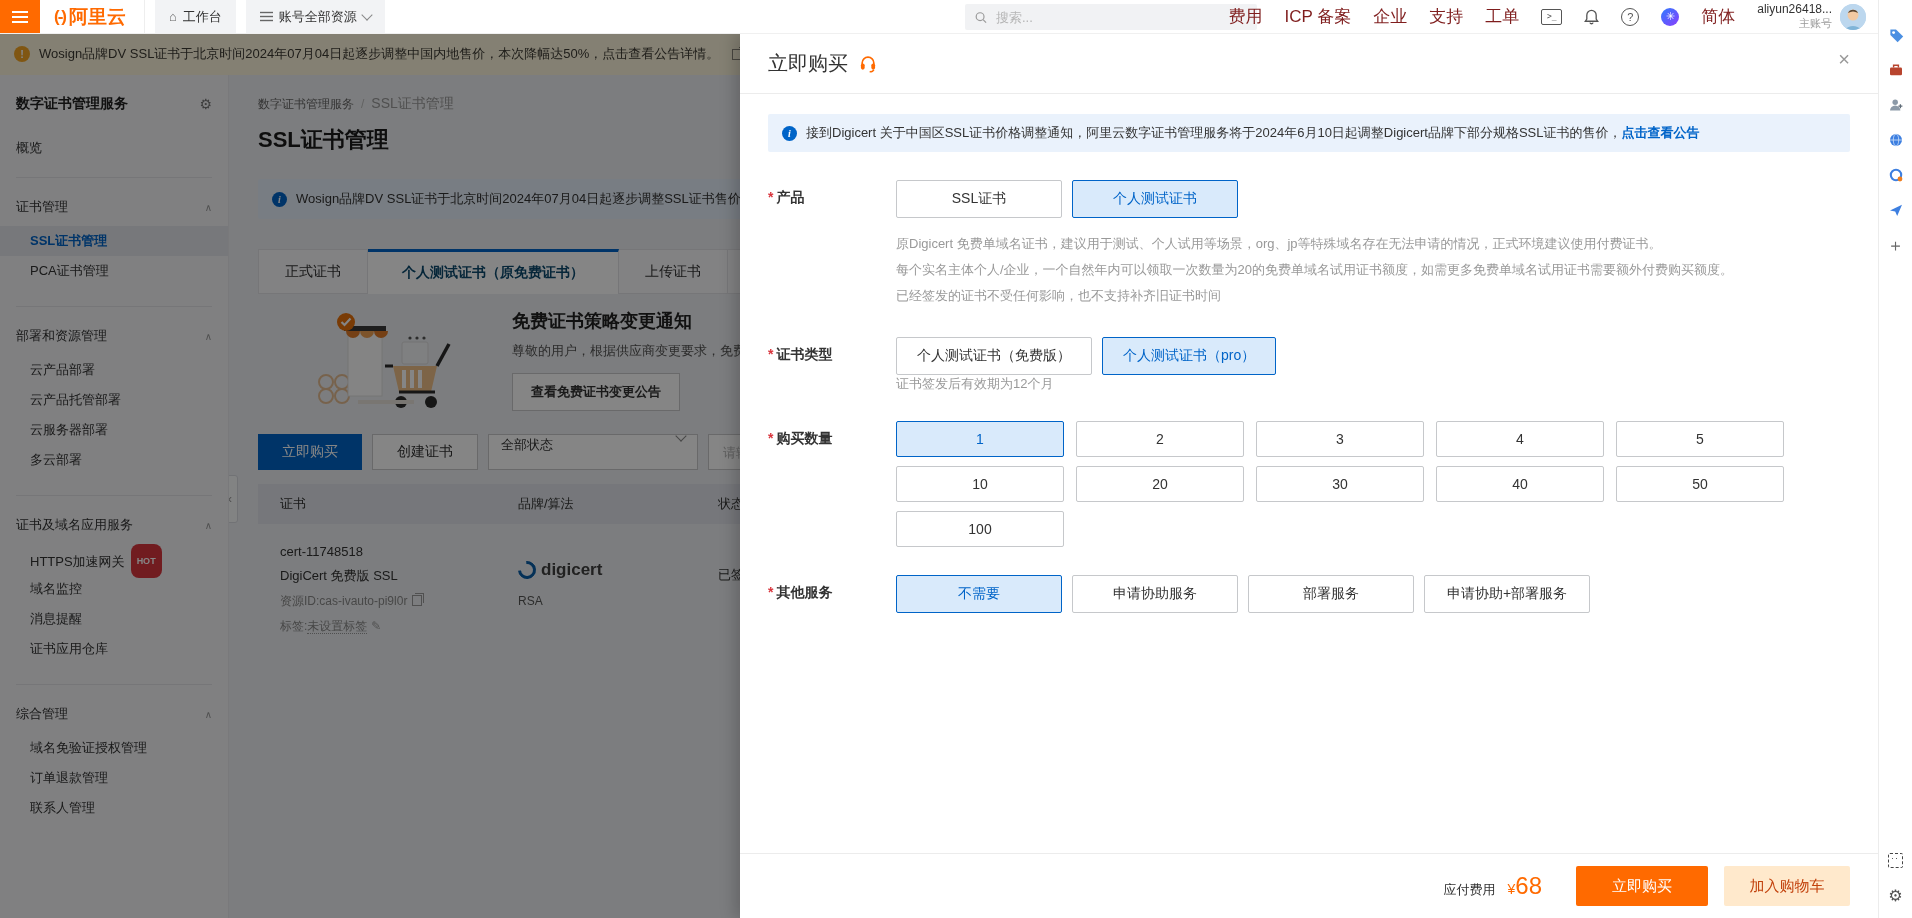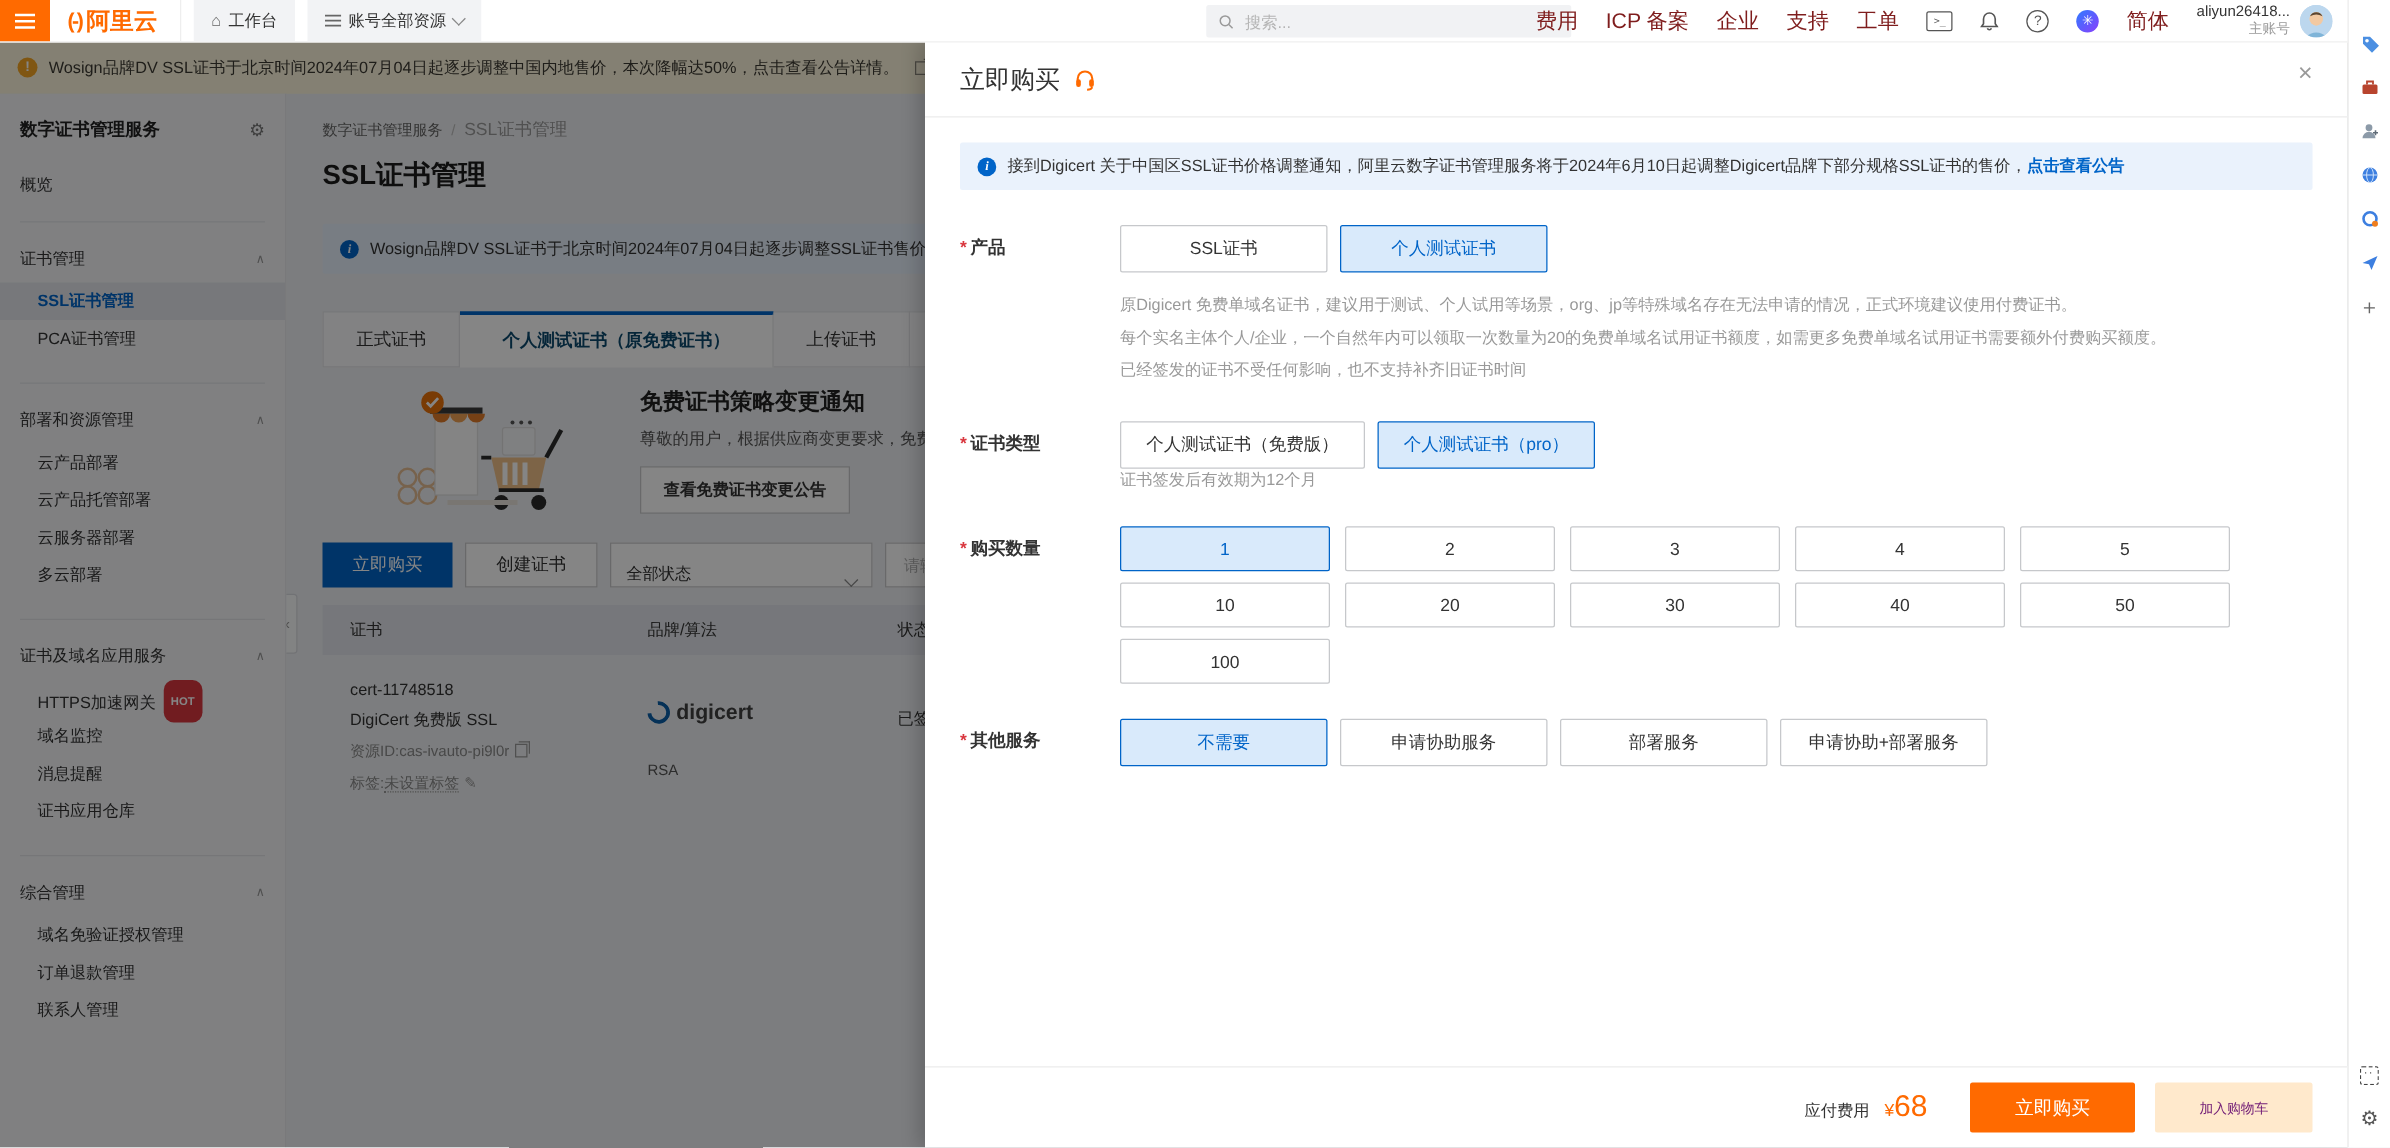--- a/index.html
+++ b/index.html
@@ -83,21 +83,21 @@
   .notice{display:flex;align-items:center;padding:14px 0 16px 40px;gap:44px}
   .pol-title{font-size:18px;font-weight:bold;color:#222}
   .pol-desc{margin-top:9px;font-size:13px;color:#555;white-space:nowrap}
   .pol-btn{margin-top:13px;display:inline-block;background:#fff;border:1px solid #c9cacc;
            padding:9px 18px;font-size:13px;font-weight:bold;color:#333;cursor:pointer}
   .tbar{display:flex;gap:10px;margin-top:6px}
   .btn-pri{background:#0064c8;color:#fff;border:none;height:36px;padding:0 24px;font-size:14px;cursor:pointer}
   .btn-def{background:#fff;border:1px solid #c9cacc;height:36px;padding:0 24px;font-size:14px;
            color:#333;cursor:pointer}
   .sel-box{width:210px;height:36px;background:#fff;border:1px solid #c9cacc;display:flex;
-           align-items:flex-end;justify-content:space-between;padding:1px 12px;font-size:13px;color:#333;
+           align-items:flex-start;justify-content:space-between;padding:1px 12px;font-size:13px;color:#333;
            box-sizing:border-box;cursor:pointer}
   .inp-box{width:210px;height:36px;background:#fff;border:1px solid #c9cacc;display:flex;
            align-items:center;padding:0 12px;box-sizing:border-box}
   .inp-box input{border:none;outline:none;font-size:13px;width:100%}
   .inp-box input::placeholder{color:#b5b5b5}
   .thead{margin-top:14px;width:1620px;height:40px;background:#e2e5eb;display:flex;align-items:center;
          font-size:13px;color:#333}
   .th1{flex:0 0 238px;padding-left:22px}
   .th2{flex:0 0 200px}
   .th3{flex:1}
@@ -109,21 +109,21 @@
   .meta{color:#8a8a8a;font-size:12px}
   .taglink{border-bottom:1px dotted #999;cursor:pointer}
   .cic{display:inline-block;width:8px;height:9px;border:1px solid #999;position:relative;
        margin-left:5px;vertical-align:-1px;cursor:pointer}
   .cic::after{content:"";position:absolute;left:2px;top:-3px;width:8px;height:9px;
               border-top:1px solid #999;border-right:1px solid #999}
   .edit-ic{color:#999;margin-left:4px;cursor:pointer;font-size:12px}
   .dc{display:flex;align-items:center;gap:5px;color:#404040;font-weight:bold;font-size:17px}
   .dc-mark{width:12px;height:12px;border:3px solid #0a5ea8;border-radius:50%;
            border-left-color:transparent;transform:rotate(40deg)}
-  .alg{margin-top:29px;font-size:12px;color:#555}
+  .alg{margin-top:14px;font-size:12px;color:#555}
   .handle{position:absolute;left:-6px;top:400px;width:14px;height:46px;background:#fafbfc;
           border:1px solid #d9dbe0;border-radius:3px;display:flex;align-items:center;
           justify-content:center;color:#999;font-size:12px;z-index:8;cursor:pointer}
   
   .overlay{position:absolute;top:33px;left:0;right:34px;bottom:0;background:rgba(0,0,0,.48);z-index:30}
   .drawer{position:absolute;top:33px;left:740px;right:34px;bottom:0;background:#fff;z-index:40;
           display:flex;flex-direction:column;box-shadow:-6px 0 14px rgba(0,0,0,.18)}
   .d-head{height:60px;flex:none;display:flex;align-items:center;gap:10px;padding:0 28px;
           border-bottom:1px solid #ececec;position:relative}
   .d-title{font-size:20px;color:#333}
@@ -152,21 +152,21 @@
         display:flex;align-items:center;justify-content:center;cursor:pointer}
   .alink{color:#0064c8;font-weight:bold;cursor:pointer}
   .d-foot{flex:none;height:64px;border-top:1px solid #ececec;display:flex;align-items:center;
           justify-content:flex-end;padding-right:28px;gap:16px;background:#fff}
   .pay{display:flex;align-items:baseline;gap:12px;margin-right:18px}
   .pay-lab{font-size:13px;color:#333}
   .cur{font-size:14px;color:#ff6a00}
   .amt{font-size:24px;color:#ff6a00}
   .fbtn-pri{width:132px;height:40px;background:#ff6a00;color:#fff;font-size:15px;border:none;
             border-radius:2px;cursor:pointer}
-  .fbtn-sec{width:126px;height:40px;background:#ffe9cc;color:#701a75;font-size:11px;border:none;
+  .fbtn-sec{width:126px;height:40px;background:#ffe9cc;color:#c2410c;font-size:15px;border:none;
             border-radius:2px;cursor:pointer}
   
   .rail{position:absolute;top:0;right:0;width:34px;bottom:0;background:#fff;z-index:55;
         border-left:1px solid #ececec;display:flex;flex-direction:column;align-items:center;
         padding:26px 0 14px;gap:17px;box-sizing:border-box}
   .rail .sp{flex:1}
   .ric{width:18px;height:18px;display:flex;align-items:center;justify-content:center;cursor:pointer}
   .r-plus{font-size:17px;color:#666}
   .r-gear{font-size:16px;color:#555}
   .r-shot{width:13px;height:13px;border:1px dashed #444;border-radius:2px;position:relative}

